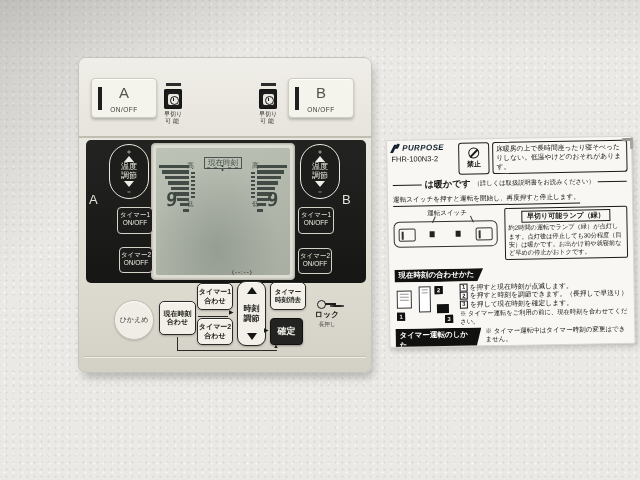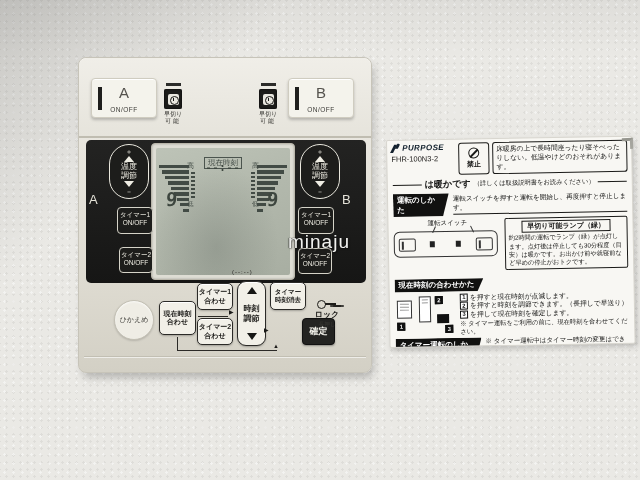--- a/index.html
+++ b/index.html
@@ -107,21 +107,21 @@
   .rocker-v { position:absolute; background:#f2f0e8; border:1.5px solid #2b2a27; border-radius:9px;
     display:flex; flex-direction:column; align-items:center; justify-content:space-between;
     padding:5px 0; font-size:8px; font-weight:bold; color:#1d1c19;
     box-shadow:0 1px 2px rgba(0,0,0,.25), inset 0 1px 0 #fff; cursor:pointer; }
   .rocker-v .bt-up { width:0; height:0; border-left:5px solid transparent; border-right:5px solid transparent; border-bottom:7px solid #161614; }
   .rocker-v .bt-dn { width:0; height:0; border-left:5px solid transparent; border-right:5px solid transparent; border-top:7px solid #161614; }
   .rocker-v .mid { text-align:center; line-height:1.15; }
   .rocker-v .mid span { display:block; }
   .dark-btn { position:absolute; background:#232321; border:1px solid #111; border-radius:4px;
     color:#f4f3ec; font-size:9px; font-weight:bold; display:flex; align-items:center; justify-content:center;
-    box-shadow:0 1px 2px rgba(0,0,0,.35); cursor:pointer;margin-left:32px; }
+    box-shadow:0 1px 2px rgba(0,0,0,.35); cursor:pointer; }
   .lock-grp { position:absolute; display:flex; flex-direction:column; align-items:center; gap:1px;
     font-size:8px; font-weight:bold; color:#1d1c19; cursor:pointer; }
   .key-icon { position:relative; width:20px; height:9px; }
   .key-icon::before { content:""; position:absolute; left:0; top:1px; width:7px; height:7px;
     border:1.6px solid #1d1c19; border-radius:50%; }
   .key-icon::after { content:""; position:absolute; left:8px; top:4px; width:11px; height:1.6px;
     background:#1d1c19; box-shadow:8px 2px 0 -0.2px #1d1c19, 5px 2px 0 -0.2px #1d1c19; }
   .lock-grp .sub { font-size:5.5px; font-weight:normal; color:#3c3b36; }
   .loop-hint { position:absolute; font-size:6px; color:#2b2a27; letter-spacing:1px; }
   .arr { position:absolute; font-size:6px; color:#1a1a18; }
@@ -414,21 +414,20 @@
 
     <div class="usage">
       <span class="rule"></span>
       <span class="usage-title">は暖かです</span>
       <span class="usage-note">（詳しくは取扱説明書をお読みください）</span>
       <span class="rule"></span>
     </div>
 
     <div class="sec">
       <div class="s1-head">
-        <span class="banner">運転のしかた</span>
         <span class="headline">運転スイッチを押すと運転を開始し、再度押すと停止します。</span>
       </div>
       <div class="s1-body">
         <div class="mini-wrap">
           <span class="mini-label">運転スイッチ</span>
           <span class="ptr" style="left:40px; top:7px; height:7px; transform:rotate(25deg);"></span>
           <span class="ptr" style="left:78px; top:7px; height:7px; transform:rotate(-25deg);"></span>
           <div class="mini-strip">
             <span class="mini-pwr" style="left:4px;">
                 <i></i>
@@ -490,14 +489,13 @@
       </div>
       <div class="s3-right">
         <div class="step-row">※ タイマー運転中はタイマー時刻の変更はできません。</div>
 
       </div>
     </div>
   </div>
 
   <div class="corner-clip"></div>
 
-  <div id="watermark">minaju</div>
 </div>
 
 </body></html>

